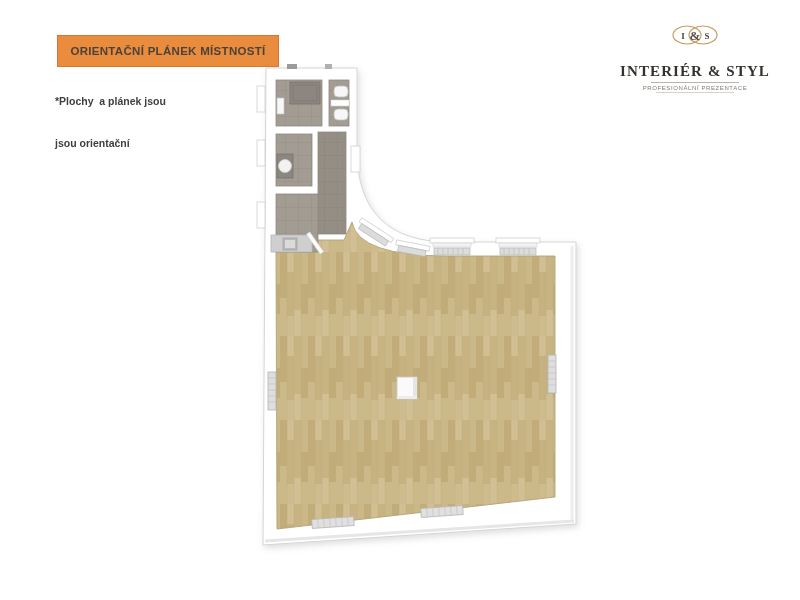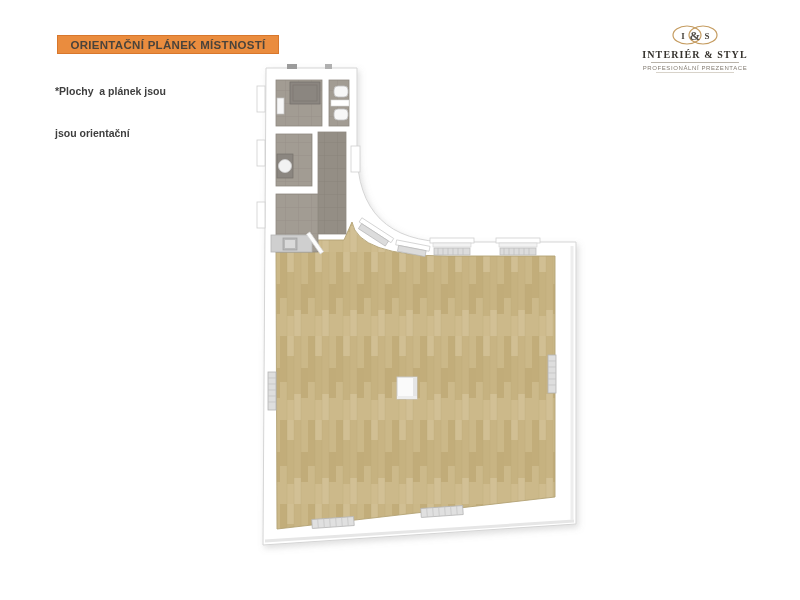--- a/index.html
+++ b/index.html
@@ -8,39 +8,39 @@
     --logo-accent:#c59c60; --logo-text:#35322d; --logo-tagline:#837c72;
     --wall:#ffffff; --wall-edge:#d5d5d5;
   }
   *{margin:0;padding:0;box-sizing:border-box;}
   html,body{width:800px;height:600px;}
   body{
     position:relative;width:800px;height:600px;background:#ffffff;overflow:hidden;
     font-family:"Liberation Sans", sans-serif;
   }
   .banner{
-    position:absolute;left:57px;top:35px;width:222px;height:19px;
+    position:absolute;left:57px;top:35px;width:222px;height:32px;
     background:var(--banner-bg);border:1px solid var(--banner-border);
     display:flex;align-items:center;justify-content:center;
   }
   .banner-label{
     font-size:11.5px;font-weight:bold;color:var(--banner-text);letter-spacing:.3px;
     white-space:nowrap;
   }
   .note{
-    position:absolute;left:55px;top:56px;color:var(--note-text);
+    position:absolute;left:55px;top:66px;color:var(--note-text);
     font-size:10.5px;font-weight:bold;line-height:14px;white-space:pre-wrap;
   }
   .logo{
     position:absolute;left:645px;top:22px;width:100px;
     display:flex;flex-direction:column;align-items:center;
   }
   .logo-name{
-    font-family:"Liberation Serif", serif;font-size:10px;font-weight:bold;
-    color:var(--logo-text);letter-spacing:1.1px;white-space:nowrap;margin-top:1px;
+    font-family:"Liberation Serif", serif;font-size:15px;font-weight:bold;
+    color:var(--logo-text);letter-spacing:1.1px;white-space:nowrap;margin-top:15px;
   }
   .logo-rule{width:88px;height:1px;background:#b9b3a9;margin-top:2px;}
   .logo-rule2{width:78px;height:1px;background:#d8d3ca;margin-top:1px;}
   .logo-tagline{
     font-size:6px;color:var(--logo-tagline);letter-spacing:.6px;margin-top:2px;
     white-space:nowrap;
   }
   .plan{position:absolute;left:0;top:0;}
   .wallshape{fill:var(--wall);stroke:var(--wall-edge);stroke-width:1;}
 </style>

